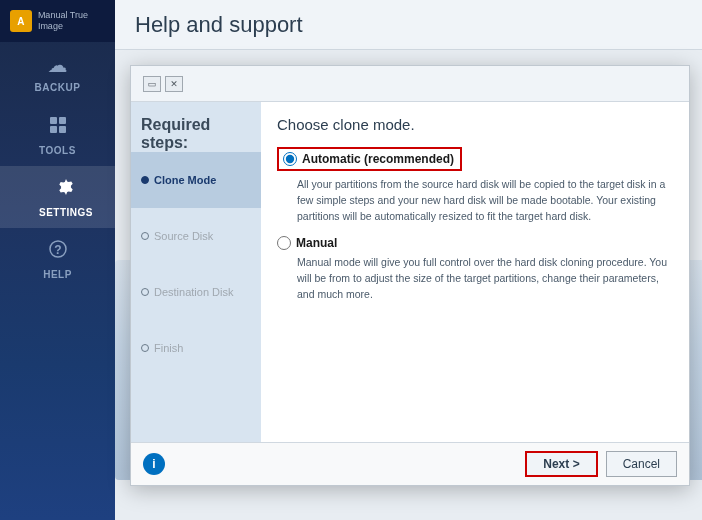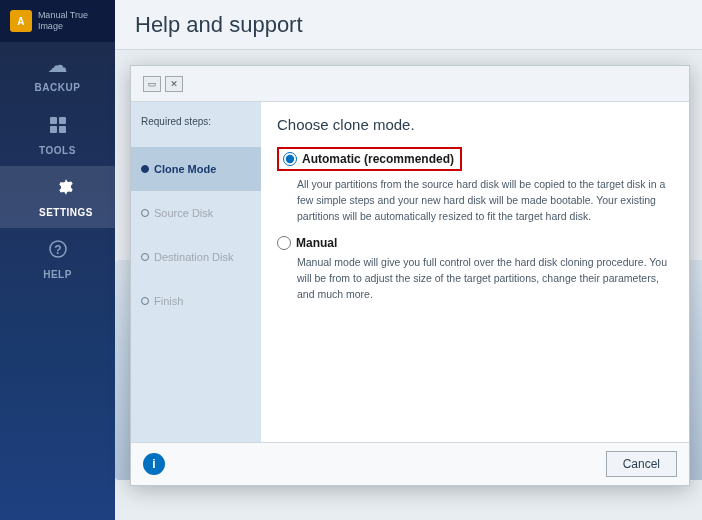--- a/index.html
+++ b/index.html
@@ -160,27 +160,27 @@
     }
 
     
     .steps-panel {
       width: 130px;
       background: #d8e4f0;
       padding: 10px 0;
       flex-shrink: 0;
     }
     .steps-header {
-      font-size: 10px;
-      font-weight: 400;
+      font-size: 16px;
+      font-weight: 700;
       color: #3a4a5a;
-      padding: 4px 10px 20px 10px;
+      padding: 4px 10px 0 10px;
     }
     .step-item {
-      padding: 16px 10px;
+      padding: 22px 10px;
       font-size: 11px;
       color: #6a7a8a;
       cursor: pointer;
       display: flex;
       align-items: center;
       gap: 5px;
     }
     .step-item.active {
       background: #b8cce0;
       color: #1a3a6e;
@@ -362,18 +362,19 @@
               <input type="radio" name="clone-mode" id="opt-manual" style="width: 14px; height: 14px; accent-color: rgb(0, 112, 192);">
               <label for="opt-manual" style="font-size:12px;font-weight:700;color:#1a1a1a;cursor:pointer;">Manual</label>
             </div>
             <div class="radio-description">Manual mode will give you full control over the hard disk cloning procedure. You will be from to adjust the size of the target partitions, change their parameters, and much more.</div>
           </div>
         </div>
       </div>
 
       <div class="dialog-footer">
         <div class="footer-info-icon">i</div>
+        <button class="btn btn-next">Next &gt;</button>
         <button class="btn btn-cancel">Cancel</button>
       </div>
     </div>
 
   </div>
 </div>
 
 </body></html>

